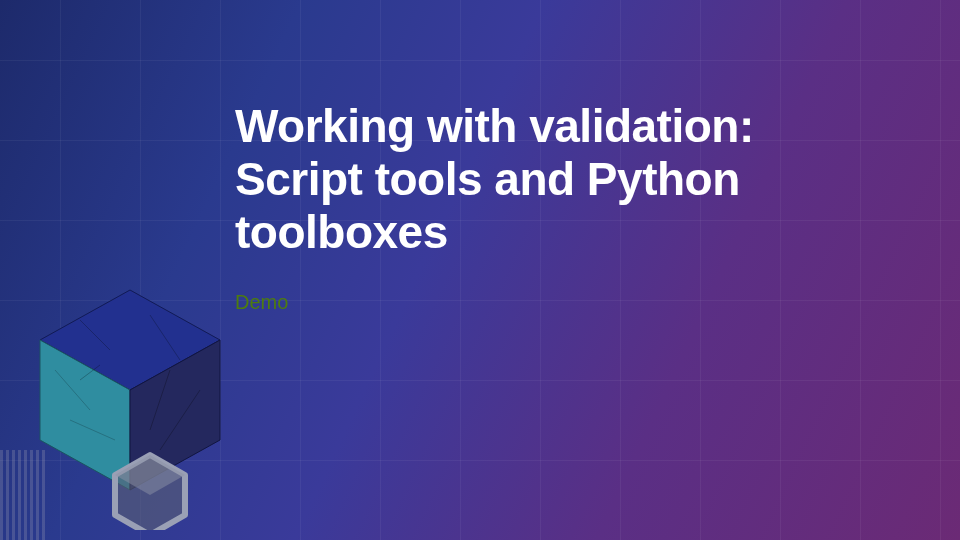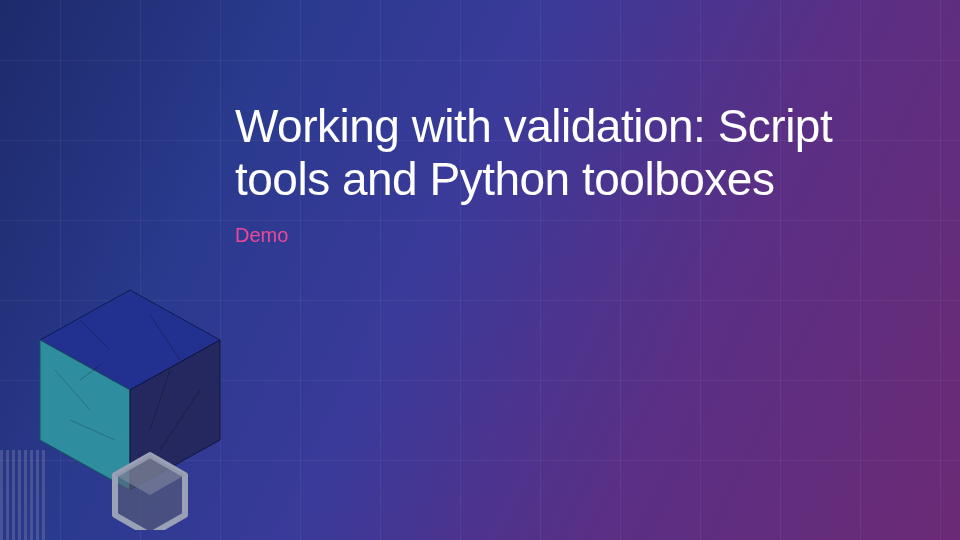--- a/index.html
+++ b/index.html
@@ -25,31 +25,31 @@
 
   .content {
     position: absolute;
     left: 235px;
     top: 100px;
     width: 640px;
   }
 
   .title {
     font-size: 46px;
-    font-weight: 400;
+    font-weight: 700;
     line-height: 1.15;
     color: #ffffff;
     letter-spacing: -0.5px;
-    margin-bottom: 18px;
+    margin-bottom: 32px;
   }
 
   .subtitle {
     font-size: 20px;
     font-weight: 400;
-    color: #ec4899;
+    color: #4d7c0f;
   }
 
   
   .cube-wrap {
     position: absolute;
     left: 20px;
     top: 280px;
     width: 250px;
     height: 250px;
   }

